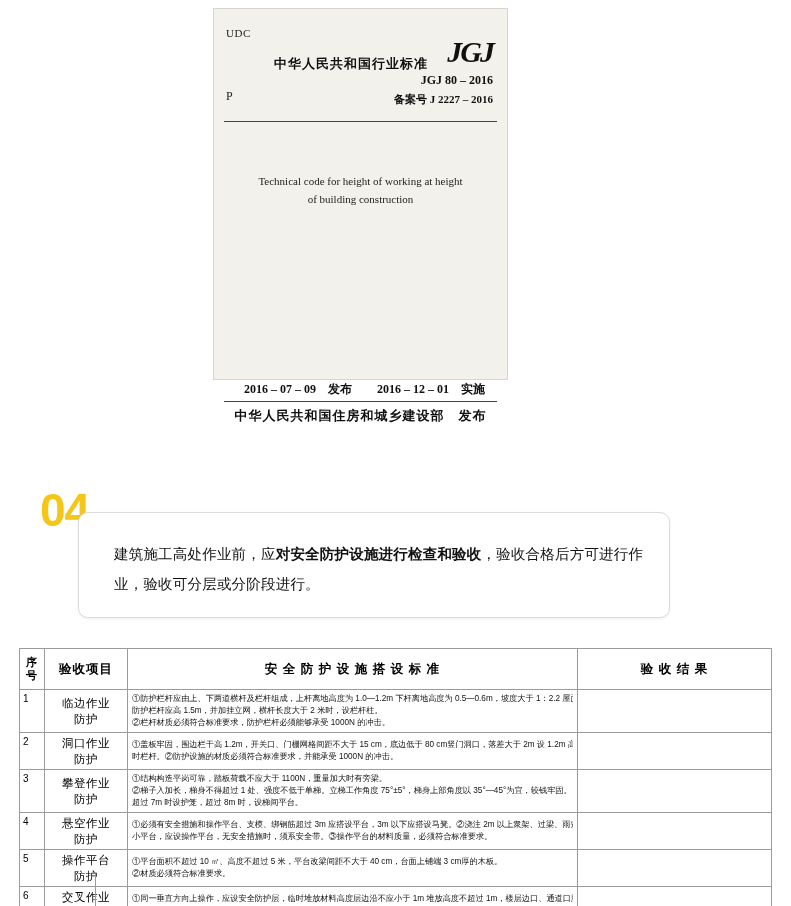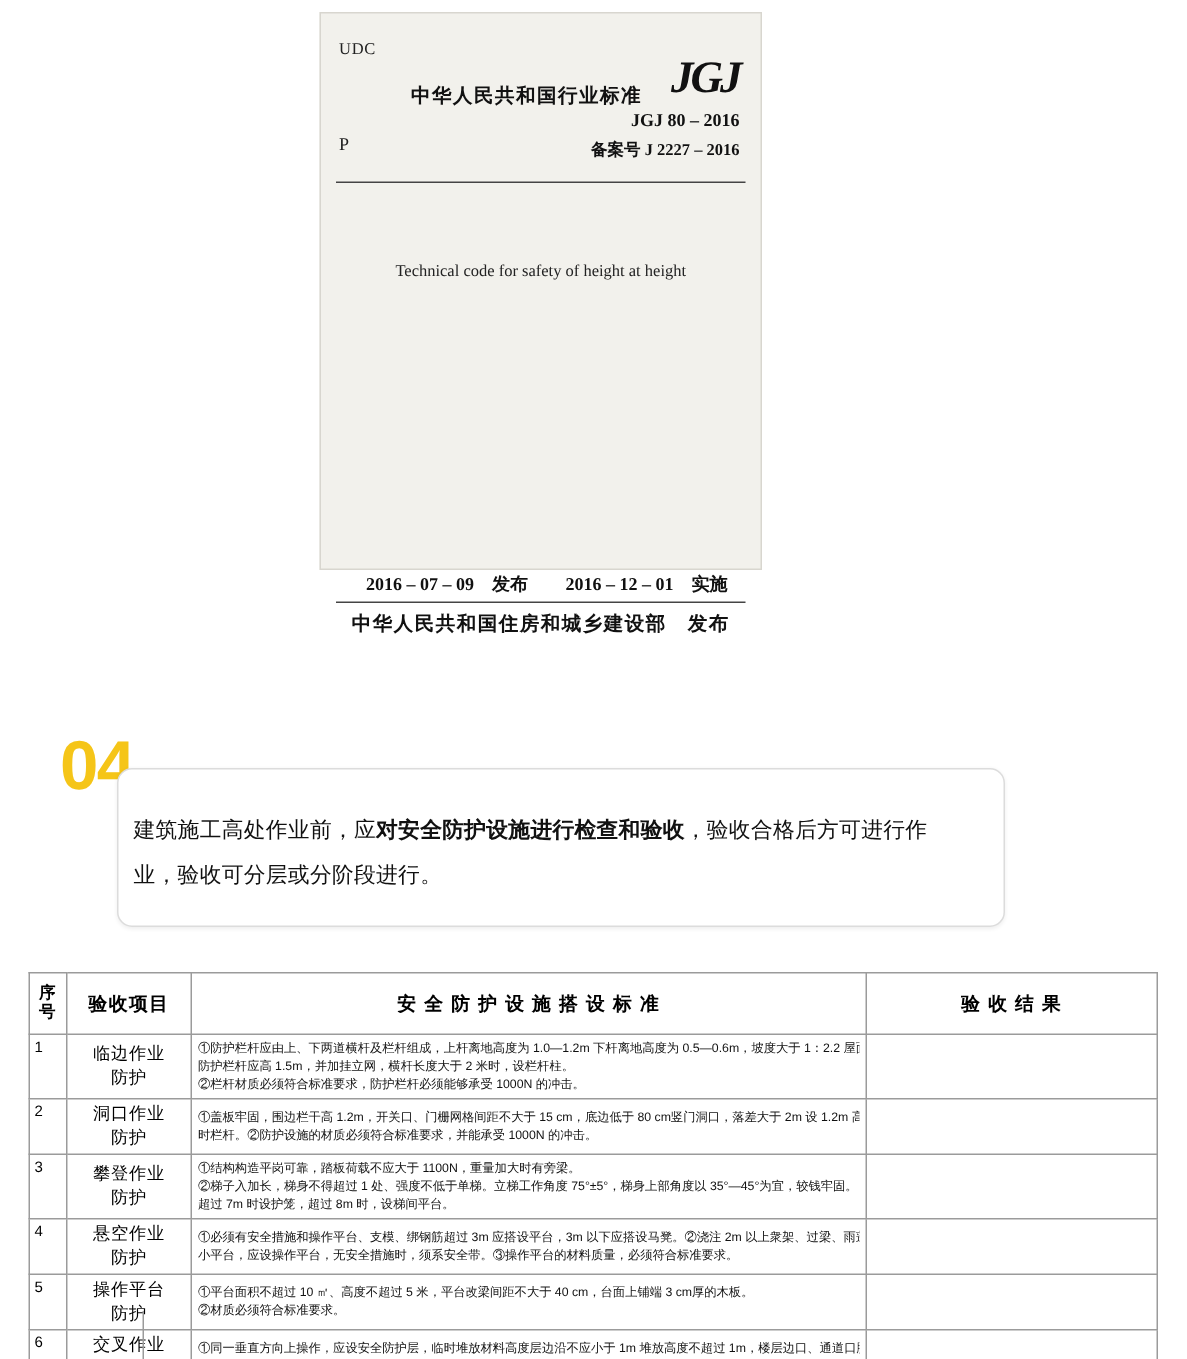--- a/index.html
+++ b/index.html
@@ -173,21 +173,21 @@
     position: absolute;
     left: 78px;
     top: 512px;
     width: 592px;
     min-height: 92px;
     background: #ffffff;
     border: 1px solid #dcdcdc;
     border-radius: 10px;
     box-shadow: 0 1px 3px rgba(0,0,0,0.07);
     box-sizing: border-box;
-    padding: 26px 24px 18px 10px;
+    padding: 26px 24px 18px 35px;
   }
   .callout p {
     margin: 0;
     font-size: 14.5px;
     line-height: 30px;
     color: #111;
     letter-spacing: 0.2px;
   }
   .callout .hl {
     font-weight: bold;
@@ -264,21 +264,22 @@
 
 <div class="cover-wrap">
   <div class="cover">
     <div class="udc">UDC</div>
     <div class="std-line">中华人民共和国行业标准</div>
     <div class="logo">JGJ</div>
     <div class="code-no">JGJ 80 – 2016</div>
     <div class="record-no">备案号 J 2227 – 2016</div>
     <div class="p-mark">P</div>
     <div class="rule-top"></div>
-    <div class="title-en1">Technical code for safety of height at height</div>
+    <div class="title-en1">Technical code for height of working at height</div>
+    <div class="title-en2">of building construction</div>
     <div class="date-issue">2016 – 07 – 09　发布</div>
     <div class="date-effect">2016 – 12 – 01　实施</div>
     <div class="rule-bottom"></div>
     <div class="publisher">中华人民共和国住房和城乡建设部　发布</div>
   </div>
 </div>
 
 <div class="section-num">04</div>
 <div class="callout">
   <p>

